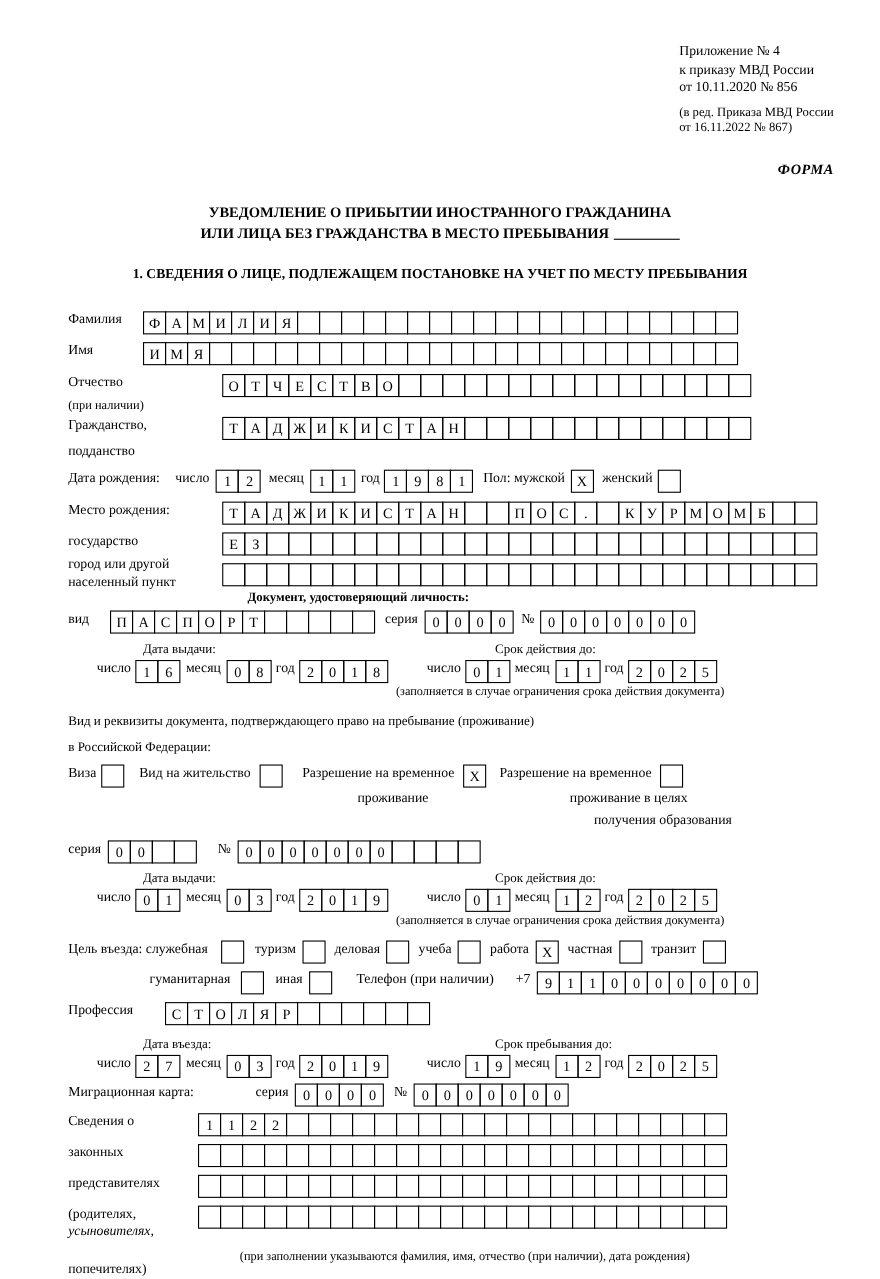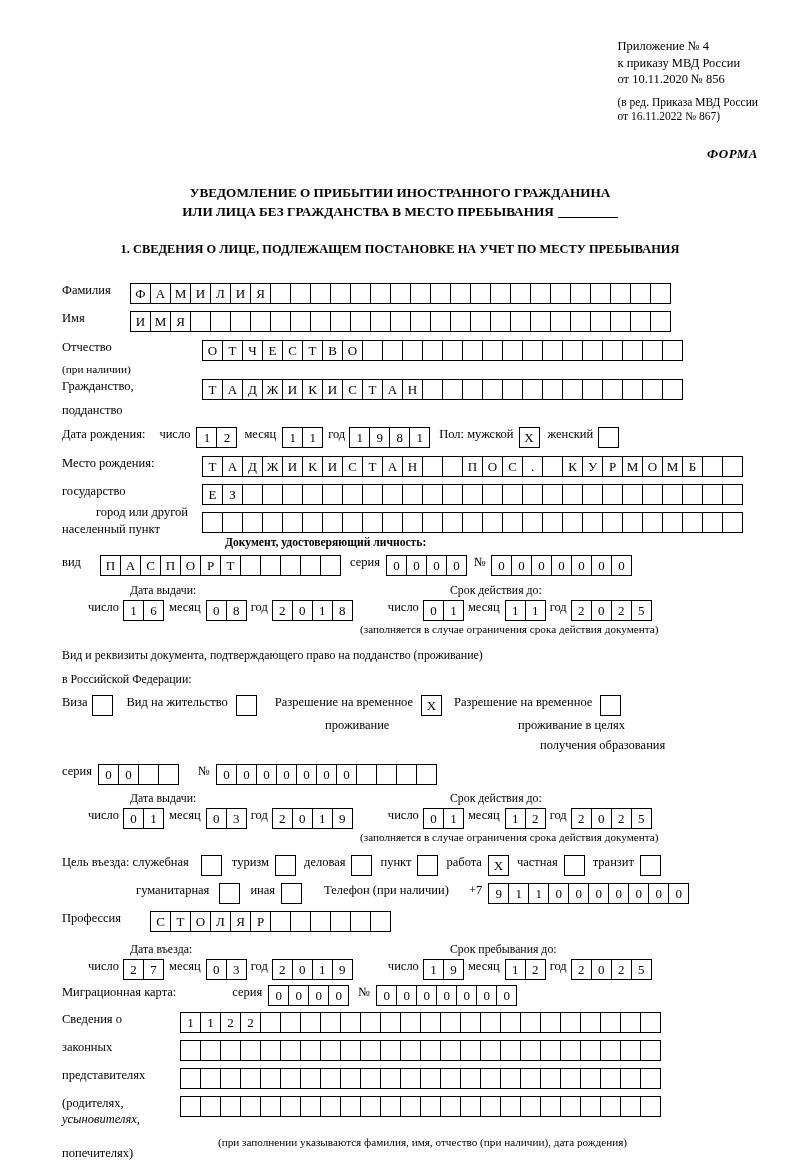--- a/index.html
+++ b/index.html
@@ -282,21 +282,21 @@
         <span class="cell"></span>
         <span class="cell"></span>
         <span class="cell"></span>
         <span class="cell"></span>
         <span class="cell"></span>
         <span class="cell"></span>
         <span class="cell"></span>
         <span class="cell"></span>
       </span>
   </div>
-  <div class="row" style="left:62px;top:505px;margin-left:34px;">
+  <div class="row" style="left:62px;top:505px;">
     <span class="lbl">город или другой</span>
   </div>
   <div class="row" style="left:62px;top:512px;">
     <span class="lbl" style="width:140px;visibility:hidden;">x</span>
     <span class="cells" id="cells-birthplace-3">
         <span class="cell"></span>
         <span class="cell"></span>
         <span class="cell"></span>
         <span class="cell"></span>
         <span class="cell"></span>
@@ -407,21 +407,21 @@
         <span class="cell">2</span>
         <span class="cell">0</span>
         <span class="cell">2</span>
         <span class="cell">5</span>
       </span>
   </div>
 
   <div class="footnote" style="left:360px;top:623px;">(заполняется в случае ограничения срока действия документа)</div>
 
   <div class="row" style="left:62px;top:648px;">
-    <span class="lbl" style="font-size:11.9px;">Вид и реквизиты документа, подтверждающего право на подданство (проживание)</span>
+    <span class="lbl" style="font-size:11.9px;">Вид и реквизиты документа, подтверждающего право на пребывание (проживание)</span>
   </div>
   <div class="row" style="left:62px;top:672px;">
     <span class="lbl" style="font-size:11.9px;">в Российской Федерации:</span>
   </div>
 
   <div class="row" style="left:62px;top:695px;">
     <span class="lbl">Виза</span>
     <span class="box" id="box-visa" style="margin-left:4px;"></span>
     <span class="lbl" style="margin-left:14px;">Вид на жительство</span>
     <span class="box" id="box-residence" style="margin-left:8px;"></span>
@@ -510,21 +510,21 @@
 
   <div class="footnote" style="left:360px;top:831px;">(заполняется в случае ограничения срока действия документа)</div>
 
   <div class="row" style="left:62px;top:855px;">
     <span class="lbl">Цель въезда: служебная</span>
     <span class="box" id="box-service" style="margin-left:12px;"></span>
     <span class="lbl" style="margin-left:10px;">туризм</span>
     <span class="box" id="box-tourism" style="margin-left:6px;"></span>
     <span class="lbl" style="margin-left:8px;">деловая</span>
     <span class="box" id="box-business" style="margin-left:6px;"></span>
-    <span class="lbl" style="margin-left:8px;">пункт</span>
+    <span class="lbl" style="margin-left:8px;">учеба</span>
     <span class="box" id="box-study" style="margin-left:6px;"></span>
     <span class="lbl" style="margin-left:8px;">работа</span>
     <span class="box" id="box-work" style="margin-left:6px;">X</span>
     <span class="lbl" style="margin-left:8px;">частная</span>
     <span class="box" id="box-private" style="margin-left:6px;"></span>
     <span class="lbl" style="margin-left:8px;">транзит</span>
     <span class="box" id="box-transit" style="margin-left:6px;"></span>
   </div>
 
   <div class="row" style="left:136px;top:883px;">

